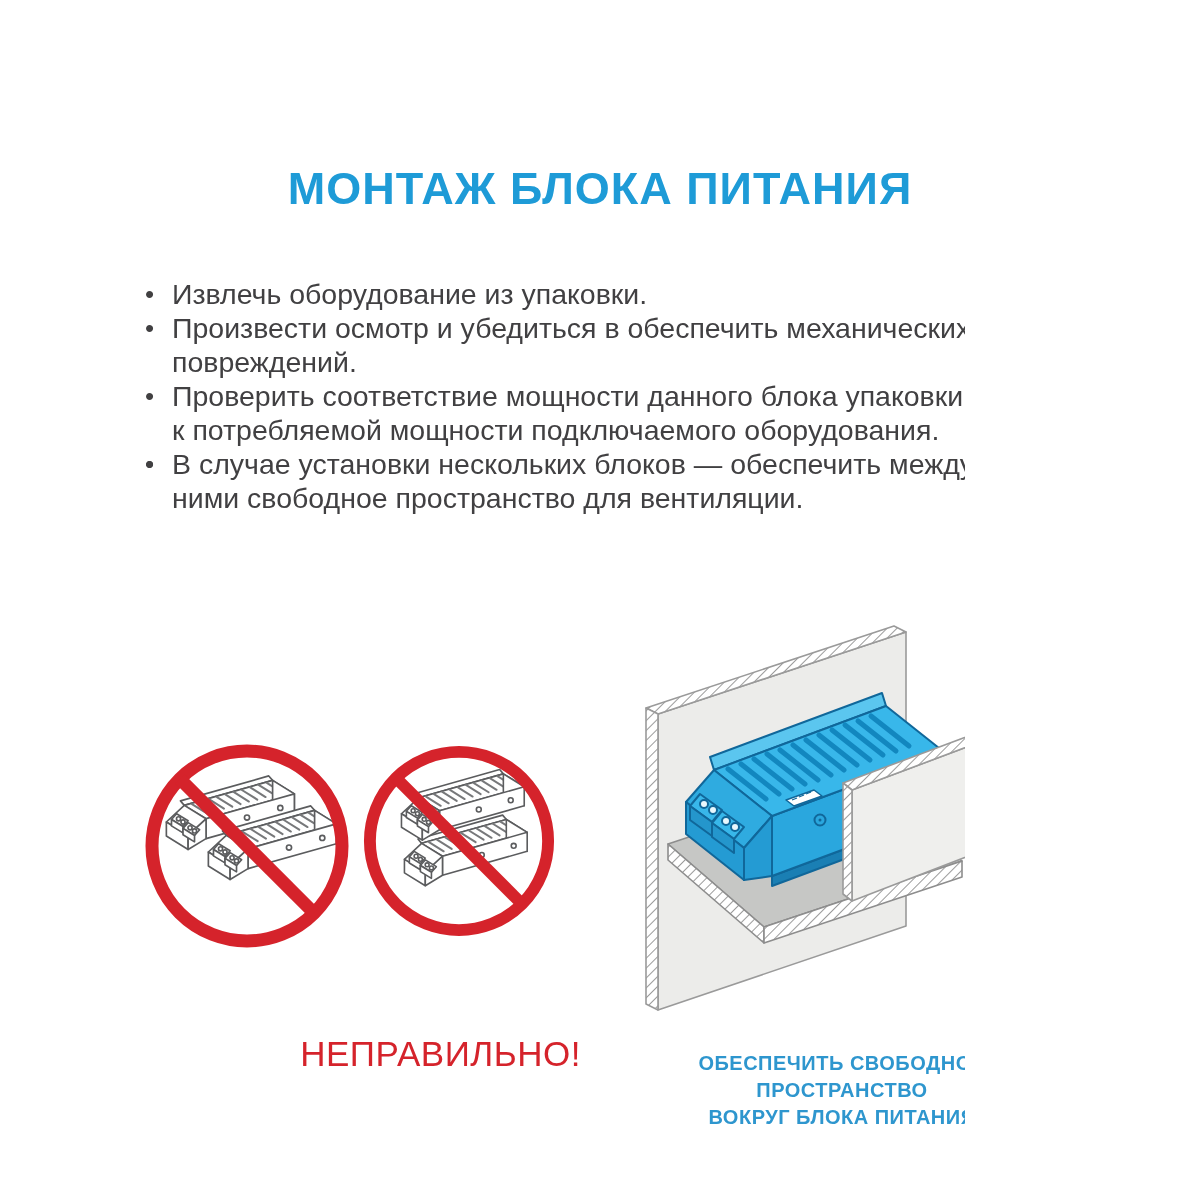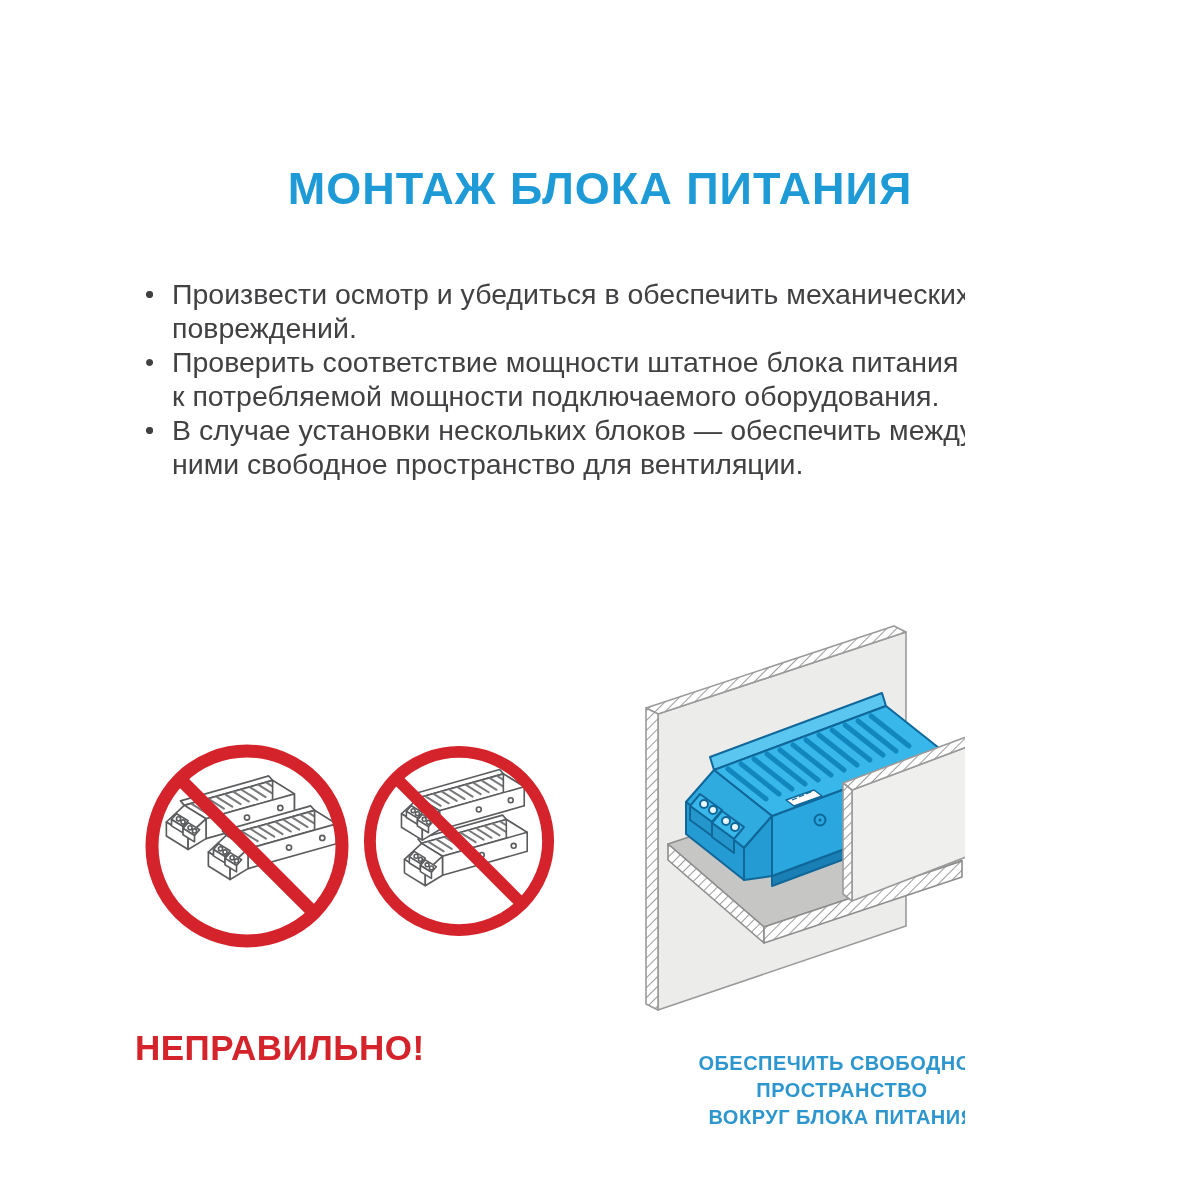--- a/index.html
+++ b/index.html
@@ -15,22 +15,22 @@
   }
   .instructions{
     position:absolute;left:143px;top:277px;width:930px;margin:0;padding:0;
     list-style:none;color:#414042;font-size:28.5px;line-height:34px;
   }
   .instructions li{position:relative;padding-left:29px;margin:0;}
   .bullet{position:absolute;left:2px;top:0;font-size:26px;color:#414042;}
   .li-text{white-space:pre-line;}
   .fig{position:absolute;}
   .wrong-label{
-    position:absolute;left:133px;top:1026px;width:440px;margin:2px;
-    text-align:left;font-size:35px;font-weight:700;letter-spacing:.5px;color:#D5232B;
+    position:absolute;left:133px;top:1026px;width:440px;margin:8px;
+    text-align:right;font-size:35px;font-weight:400;letter-spacing:.5px;color:#D5232B;
   }
   .free-space-caption{
     position:absolute;left:595px;top:1033px;width:460px;margin:17px;
     text-align:center;font-size:20px;line-height:27px;font-weight:700;
     letter-spacing:.5px;color:#2E96CE;white-space:pre-line;
   }
   .defs-holder{position:absolute;width:0;height:0;overflow:hidden;}
 </style>
 </head>
 <body>
@@ -75,29 +75,30 @@
         <circle cx="68" cy="89" r="3.2" fill="none"></circle>
       </g>
     </defs>
   </svg>
 
   <h1 class="title">МОНТАЖ БЛОКА ПИТАНИЯ</h1>
 
   <ul class="instructions">
     <li>
       <span class="bullet">•</span>
+      <span class="li-text">Извлечь оборудование из упаковки.</span>
     </li>
     <li>
       <span class="bullet">•</span>
       <span class="li-text">Произвести осмотр и убедиться в обеспечить механических
 повреждений.</span>
     </li>
     <li>
       <span class="bullet">•</span>
-      <span class="li-text">Проверить соответствие мощности штатное блока питания
+      <span class="li-text">Проверить соответствие мощности данного блока упаковки
 к потребляемой мощности подключаемого оборудования.</span>
     </li>
     <li>
       <span class="bullet">•</span>
     </li>
     <li>
       <span class="bullet">•</span>
       <span class="li-text">В случае установки нескольких блоков — обеспечить между
 ними свободное пространство для вентиляции.</span>
     </li>

